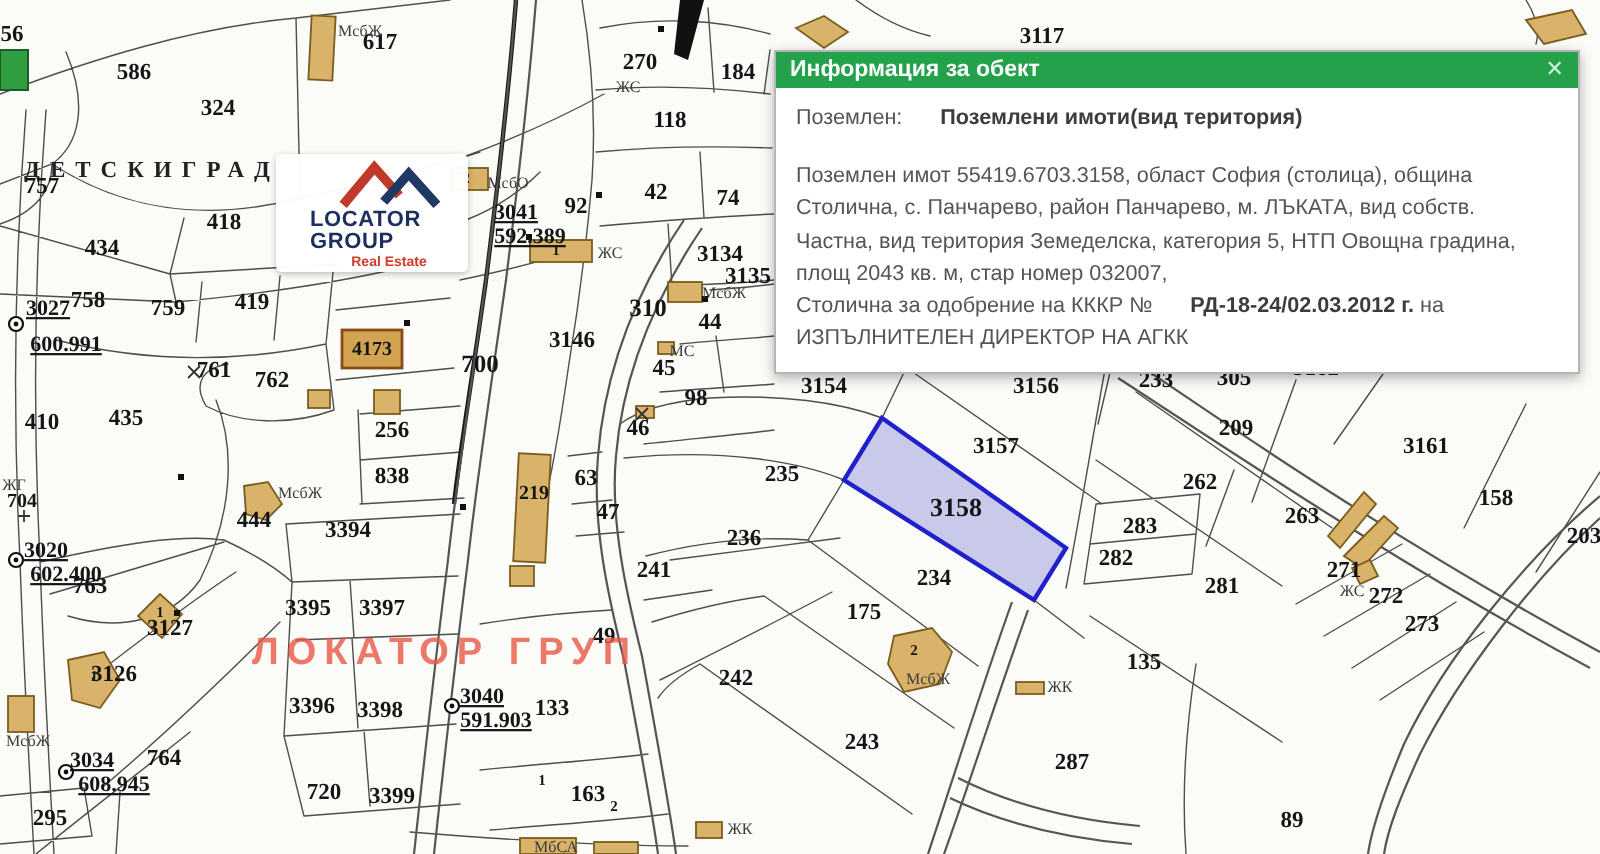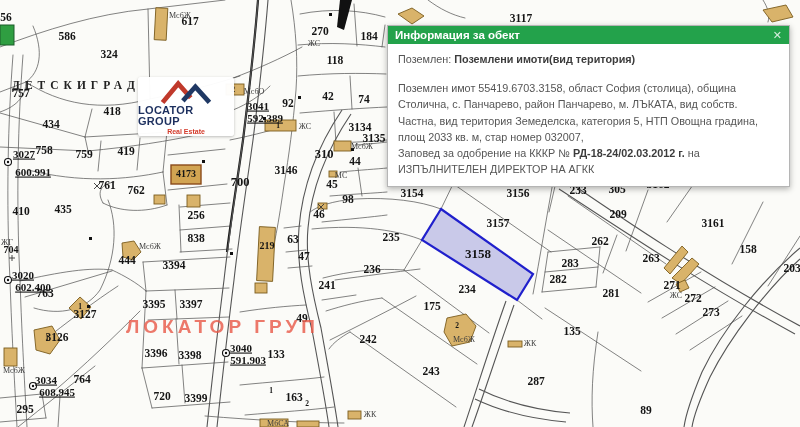--- a/index.html
+++ b/index.html
@@ -22,32 +22,32 @@
   .bldg{fill:#d9b36a;stroke:#7a5c1e;stroke-width:0.9;}
   .bldg2{fill:#d2a452;stroke:#8a4a1a;stroke-width:1.4;}
   .marker{stroke:#111;fill:#fff;stroke-width:1.1;}
   .dotsq{fill:#111;}
   
   #watermark{position:absolute;left:126px;top:316px;z-index:2;font-size:19px;font-weight:bold;
      letter-spacing:4px;color:rgba(232,88,70,0.8);white-space:nowrap;}
   
   #logo{position:absolute;left:138px;top:77px;width:96px;height:59px;background:rgba(255,255,255,0.97);
      border-radius:3px;box-shadow:0 1px 3px rgba(0,0,0,0.25);z-index:3;display:flex;flex-direction:column;
-     align-items:center;justify-content:flex-start;padding-top:2px;box-sizing:border-box;}
+     align-items:center;justify-content:flex-start;padding-top:2px;box-sizing:border-box;padding-left:17px;}
   #logo .lg-name{font-size:11px;font-weight:bold;color:#1c2f5e;letter-spacing:0.3px;line-height:11px;margin-top:1px;}
   #logo .lg-sub{font-size:7px;font-weight:bold;color:#d43a2a;line-height:9px;}
   
   #popup{position:absolute;left:387px;top:25px;width:403px;z-index:4;background:#fff;
      border:1px solid #b5b5b5;box-shadow:0 2px 6px rgba(0,0,0,0.3);box-sizing:border-box;}
   #popup-header{height:18px;background:#23a24b;color:#fff;display:flex;align-items:center;
      justify-content:space-between;padding:0 7px;}
   #popup-title{font-size:11.5px;font-weight:bold;}
   #popup-close{font-size:11px;color:#d8efe0;cursor:pointer;line-height:18px;}
   #popup-body{padding:7px 10px 9px 10px;font-size:10.8px;color:#555;line-height:1.5;}
-  #popup-body b{color:#3c3c3c;}
+  #popup-body b{color:#3c3c3c;margin-left:16px;}
   .src-line{margin-bottom:13px;}
 </style>
 </head>
 <body>
 
 <svg id="map" width="800" height="427" viewBox="0 0 800 427">
 
   <g>
     <path class="mesh" d="M0,47 C45,30 95,14 148,9 L225,0 M33,26 C44,52 40,72 26,82 L0,92
       M26,82 C60,104 100,112 150,99 L148,9 M150,99 C185,92 215,84 240,76
@@ -303,16 +303,16 @@
 
 <div id="popup">
   <div id="popup-header">
     <span id="popup-title">Информация за обект</span>
     <span id="popup-close">✕</span>
   </div>
   <div id="popup-body">
     <div class="src-line"><span>Поземлен:</span>
       <b>Поземлени имоти(вид територия)</b>
     </div>
-    <div>Поземлен имот 55419.6703.3158, област София (столица), община Столична, с. Панчарево, район Панчарево, м. ЛЪКАТА, вид собств. Частна, вид територия Земеделска, категория 5, НТП Овощна градина, площ 2033 кв. м, стар номер 032007,</div>
-    <div><span>Заповед за одобрение на КККР № </span><b>РД-18-24/02.03.2012 г.</b><span> на ИЗПЪЛНИТЕЛЕН ДИРЕКТОР НА АГКК</span></div>
+    <div>Поземлен имот 55419.6703.3158, област София (столица), община Столична, с. Панчарево, район Панчарево, м. ЛЪКАТА, вид собств. Частна, вид територия Земеделска, категория 5, НТП Овощна градина, площ 2043 кв. м, стар номер 032007,</div>
+    <div><span>Столична за одобрение на КККР № </span><b>РД-18-24/02.03.2012 г.</b><span> на ИЗПЪЛНИТЕЛЕН ДИРЕКТОР НА АГКК</span></div>
   </div>
 </div>
 
 </body></html>

